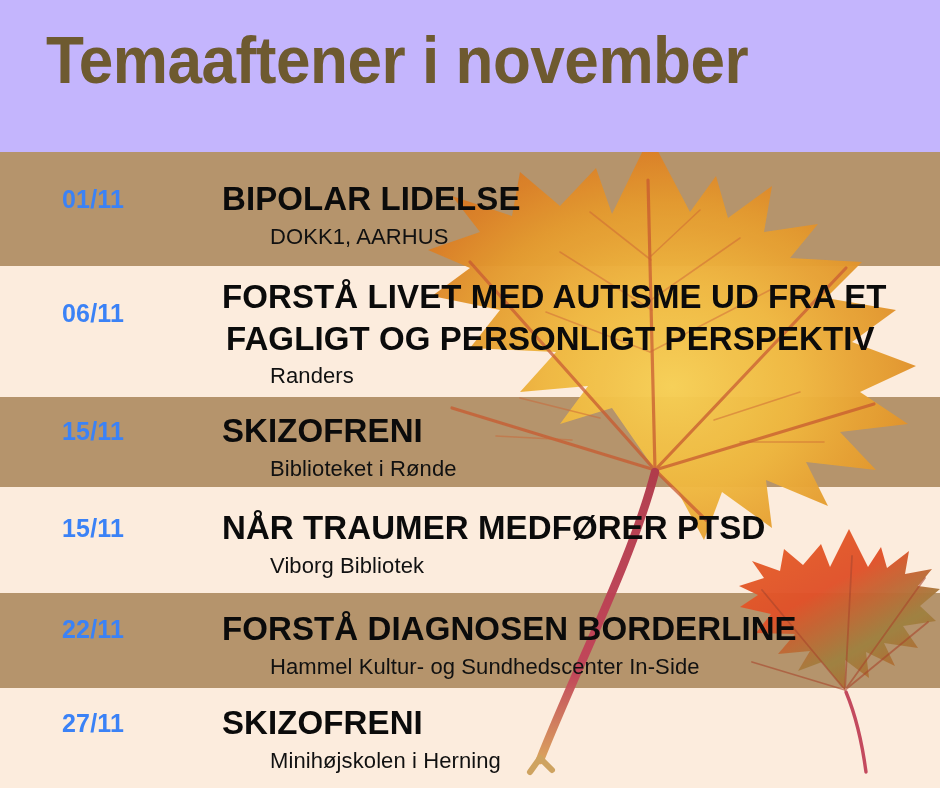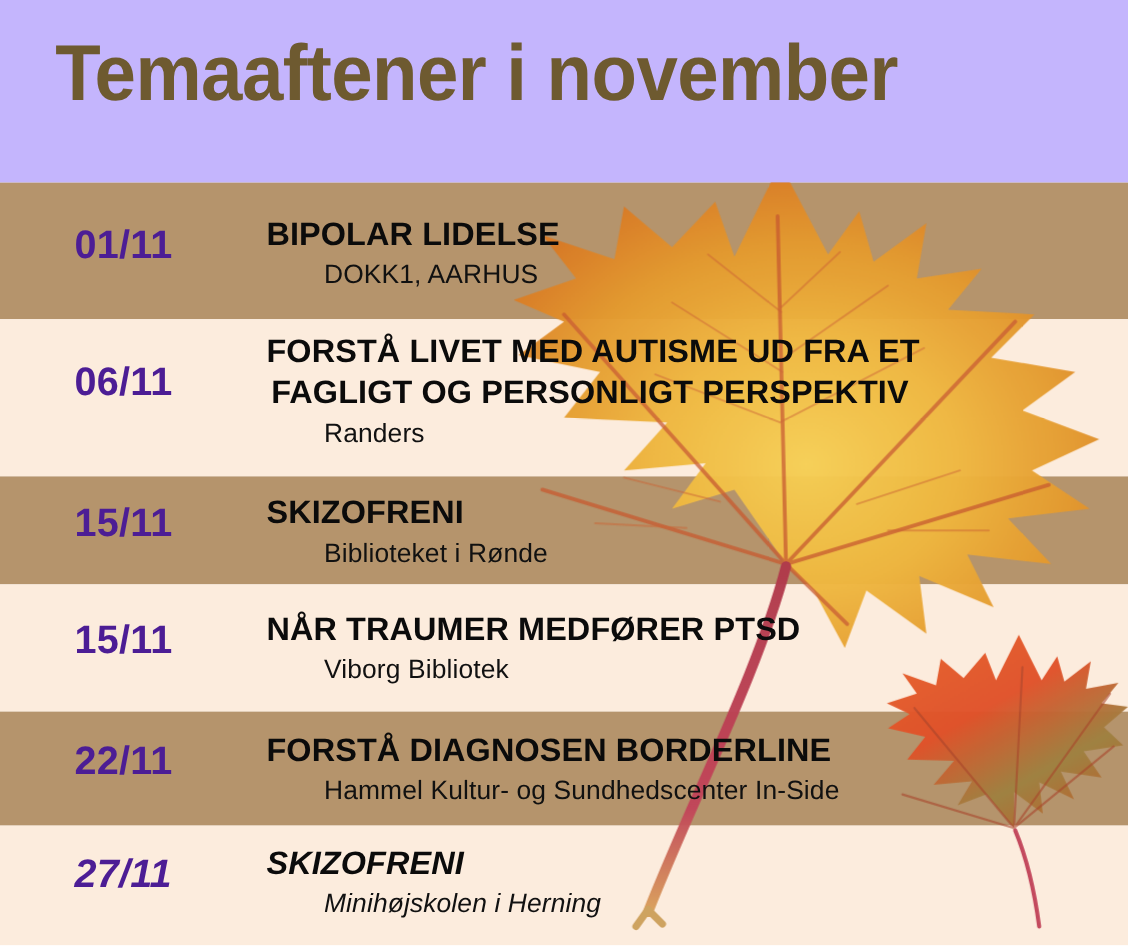--- a/index.html
+++ b/index.html
@@ -75,33 +75,33 @@
     z-index: 4;
   }
   .row {
     position: absolute;
     left: 0;
     width: 940px;
   }
   .row-date {
     position: absolute;
     left: 62px;
-    font-size: 33px;
+    font-size: 25px;
     font-weight: bold;
-    color: #4c1d95;
+    color: #3b82f6;
     letter-spacing: 0.2px;
     white-space: nowrap;
   }
   .row-body {
     position: absolute;
     left: 222px;
     width: 700px;
   }
   .row-title {
-    font-size: 27px;
+    font-size: 33px;
     font-weight: bold;
     color: #0b0b0b;
     letter-spacing: 0.1px;
     line-height: 1.26;
     white-space: nowrap;
   }
   .row-title .line2 { padding-left: 4px; display: block; }
   .row-venue {
     font-size: 22px;
     font-weight: normal;
@@ -262,21 +262,21 @@
     <div class="row" style="top:593px;height:93px;padding-left:22px;">
       <div class="row-date" style="top:22px;">22/11</div>
       <div class="row-body" style="top:15px;">
         <div class="row-title">
           <span>FORSTÅ DIAGNOSEN BORDERLINE</span>
         </div>
         <div class="row-venue">Hammel Kultur- og Sundhedscenter In-Side</div>
       </div>
     </div>
 
-    <div class="row" style="top:688px;height:100px;font-style:italic;">
+    <div class="row" style="top:688px;height:100px;">
       <div class="row-date" style="top:21px;">27/11</div>
       <div class="row-body" style="top:14px;">
         <div class="row-title">
           <span>SKIZOFRENI</span>
         </div>
         <div class="row-venue">Minihøjskolen i Herning</div>
       </div>
     </div>
 
   </div>

